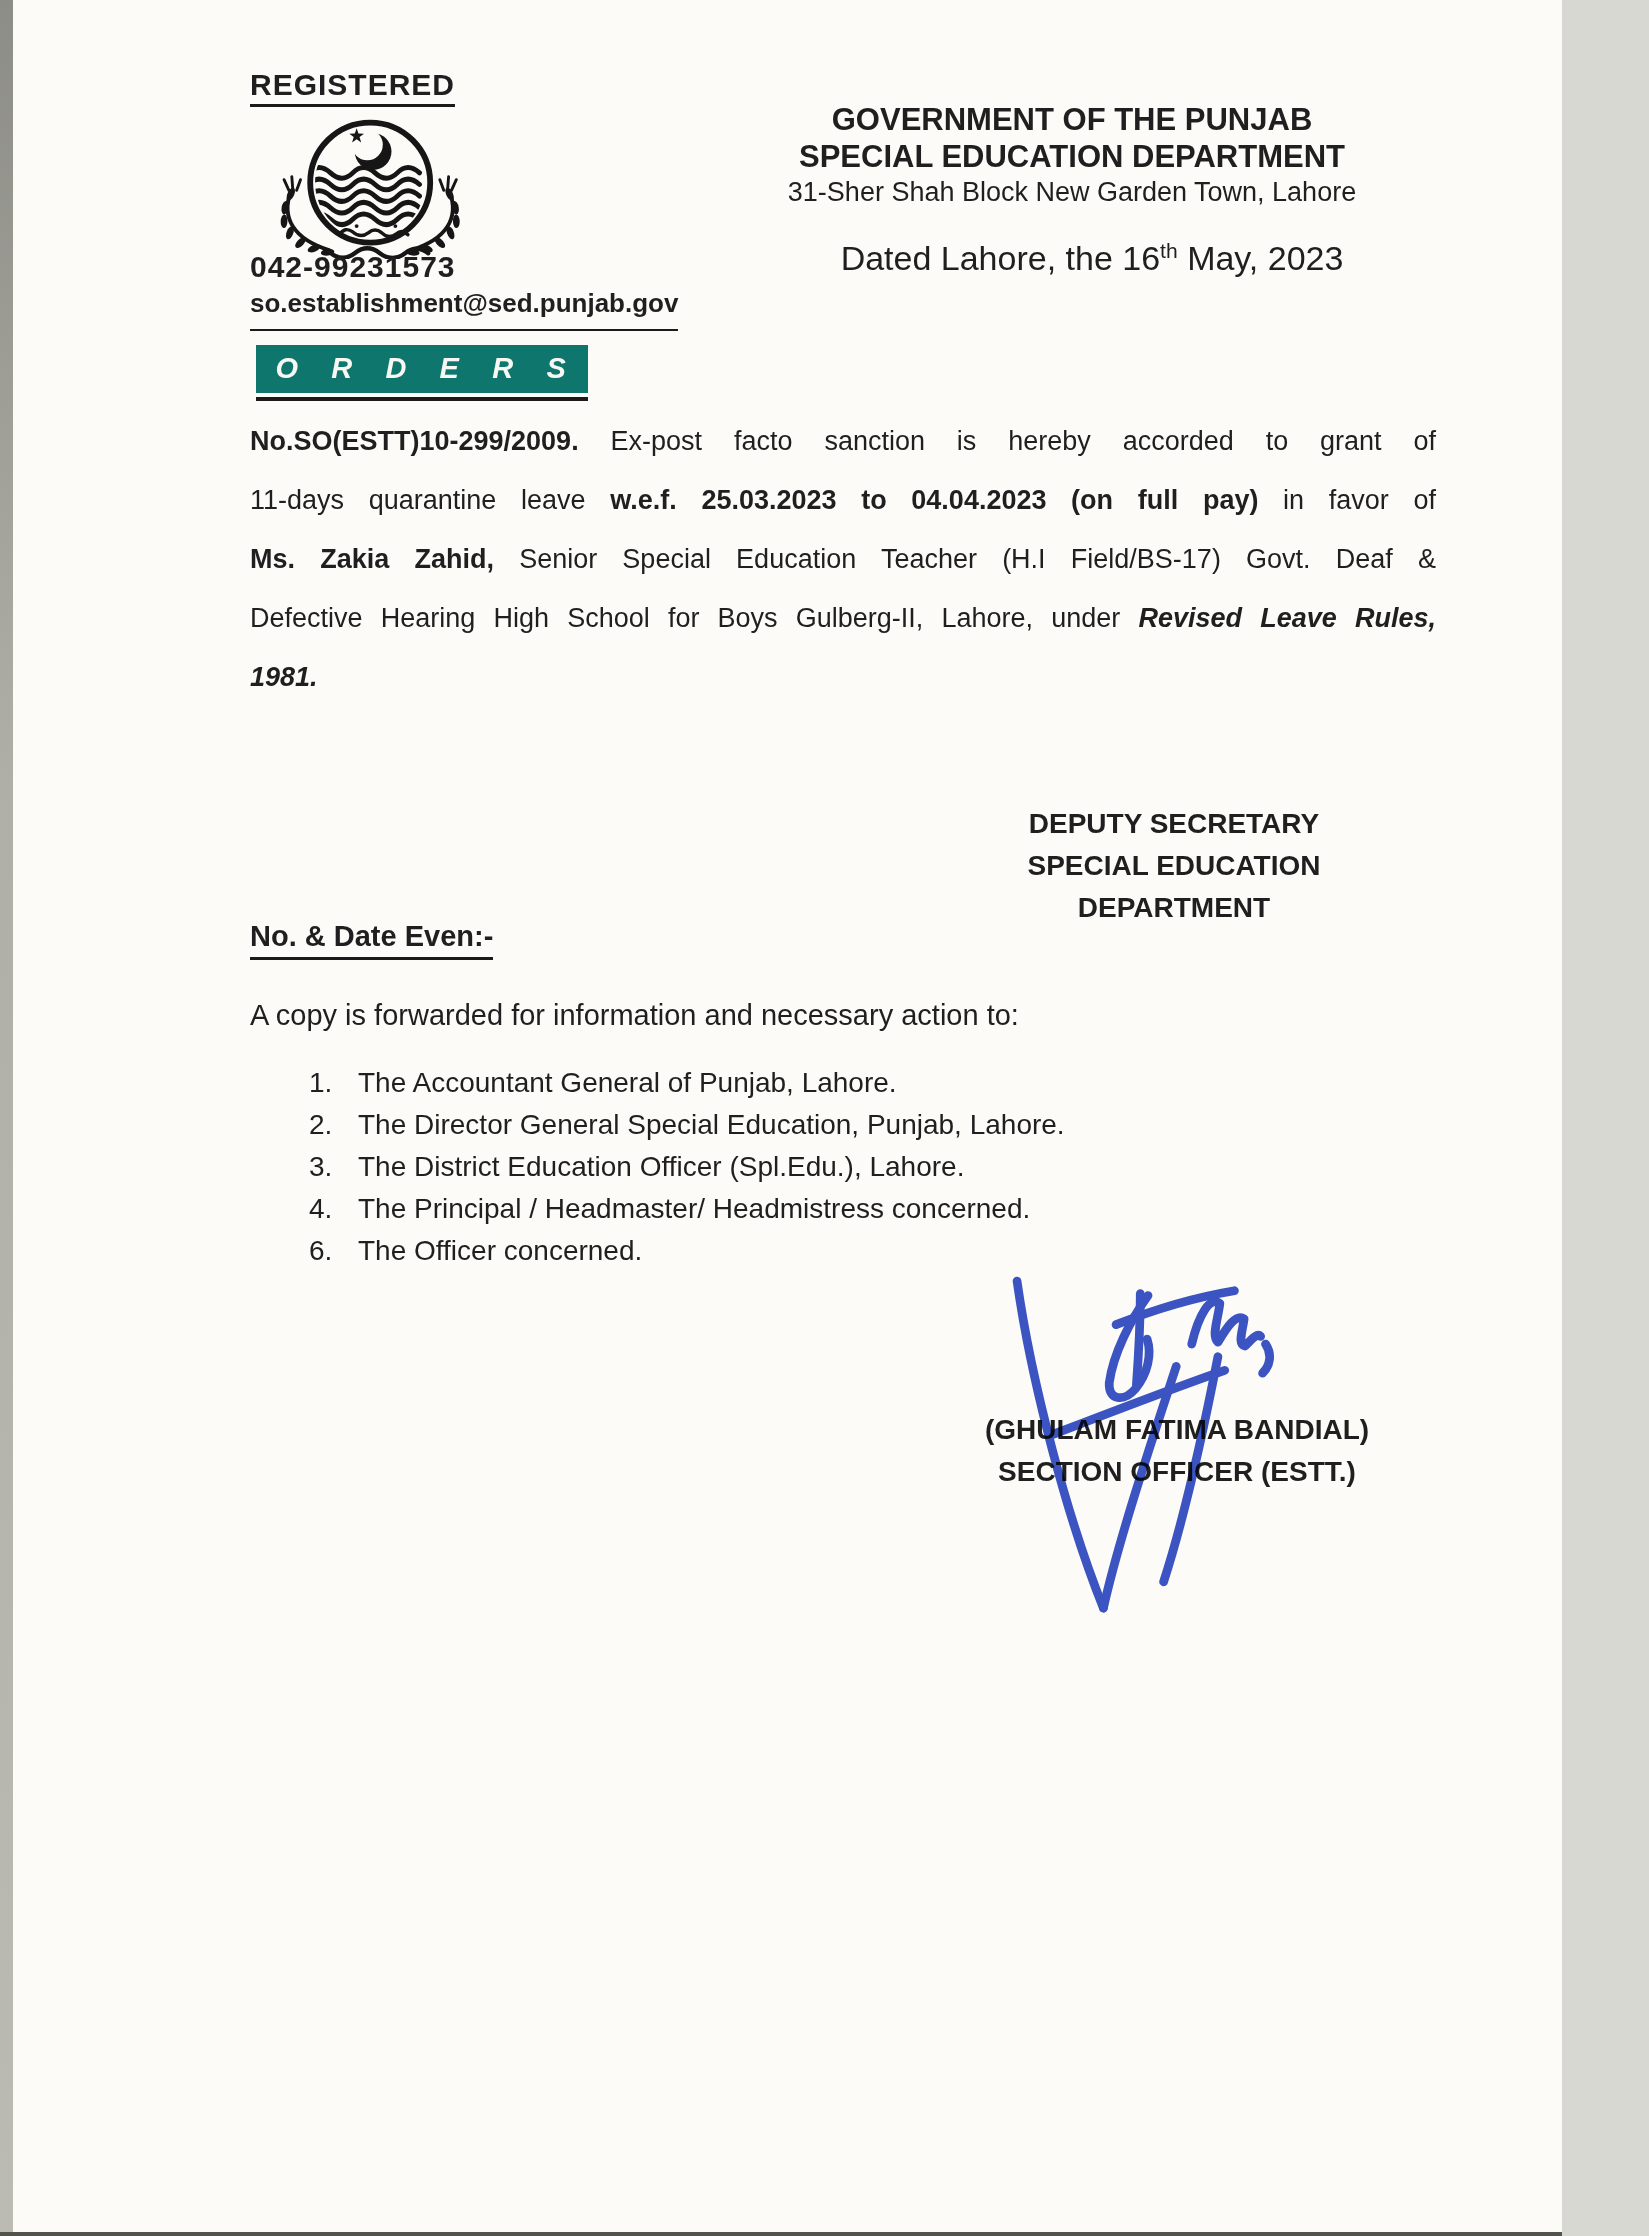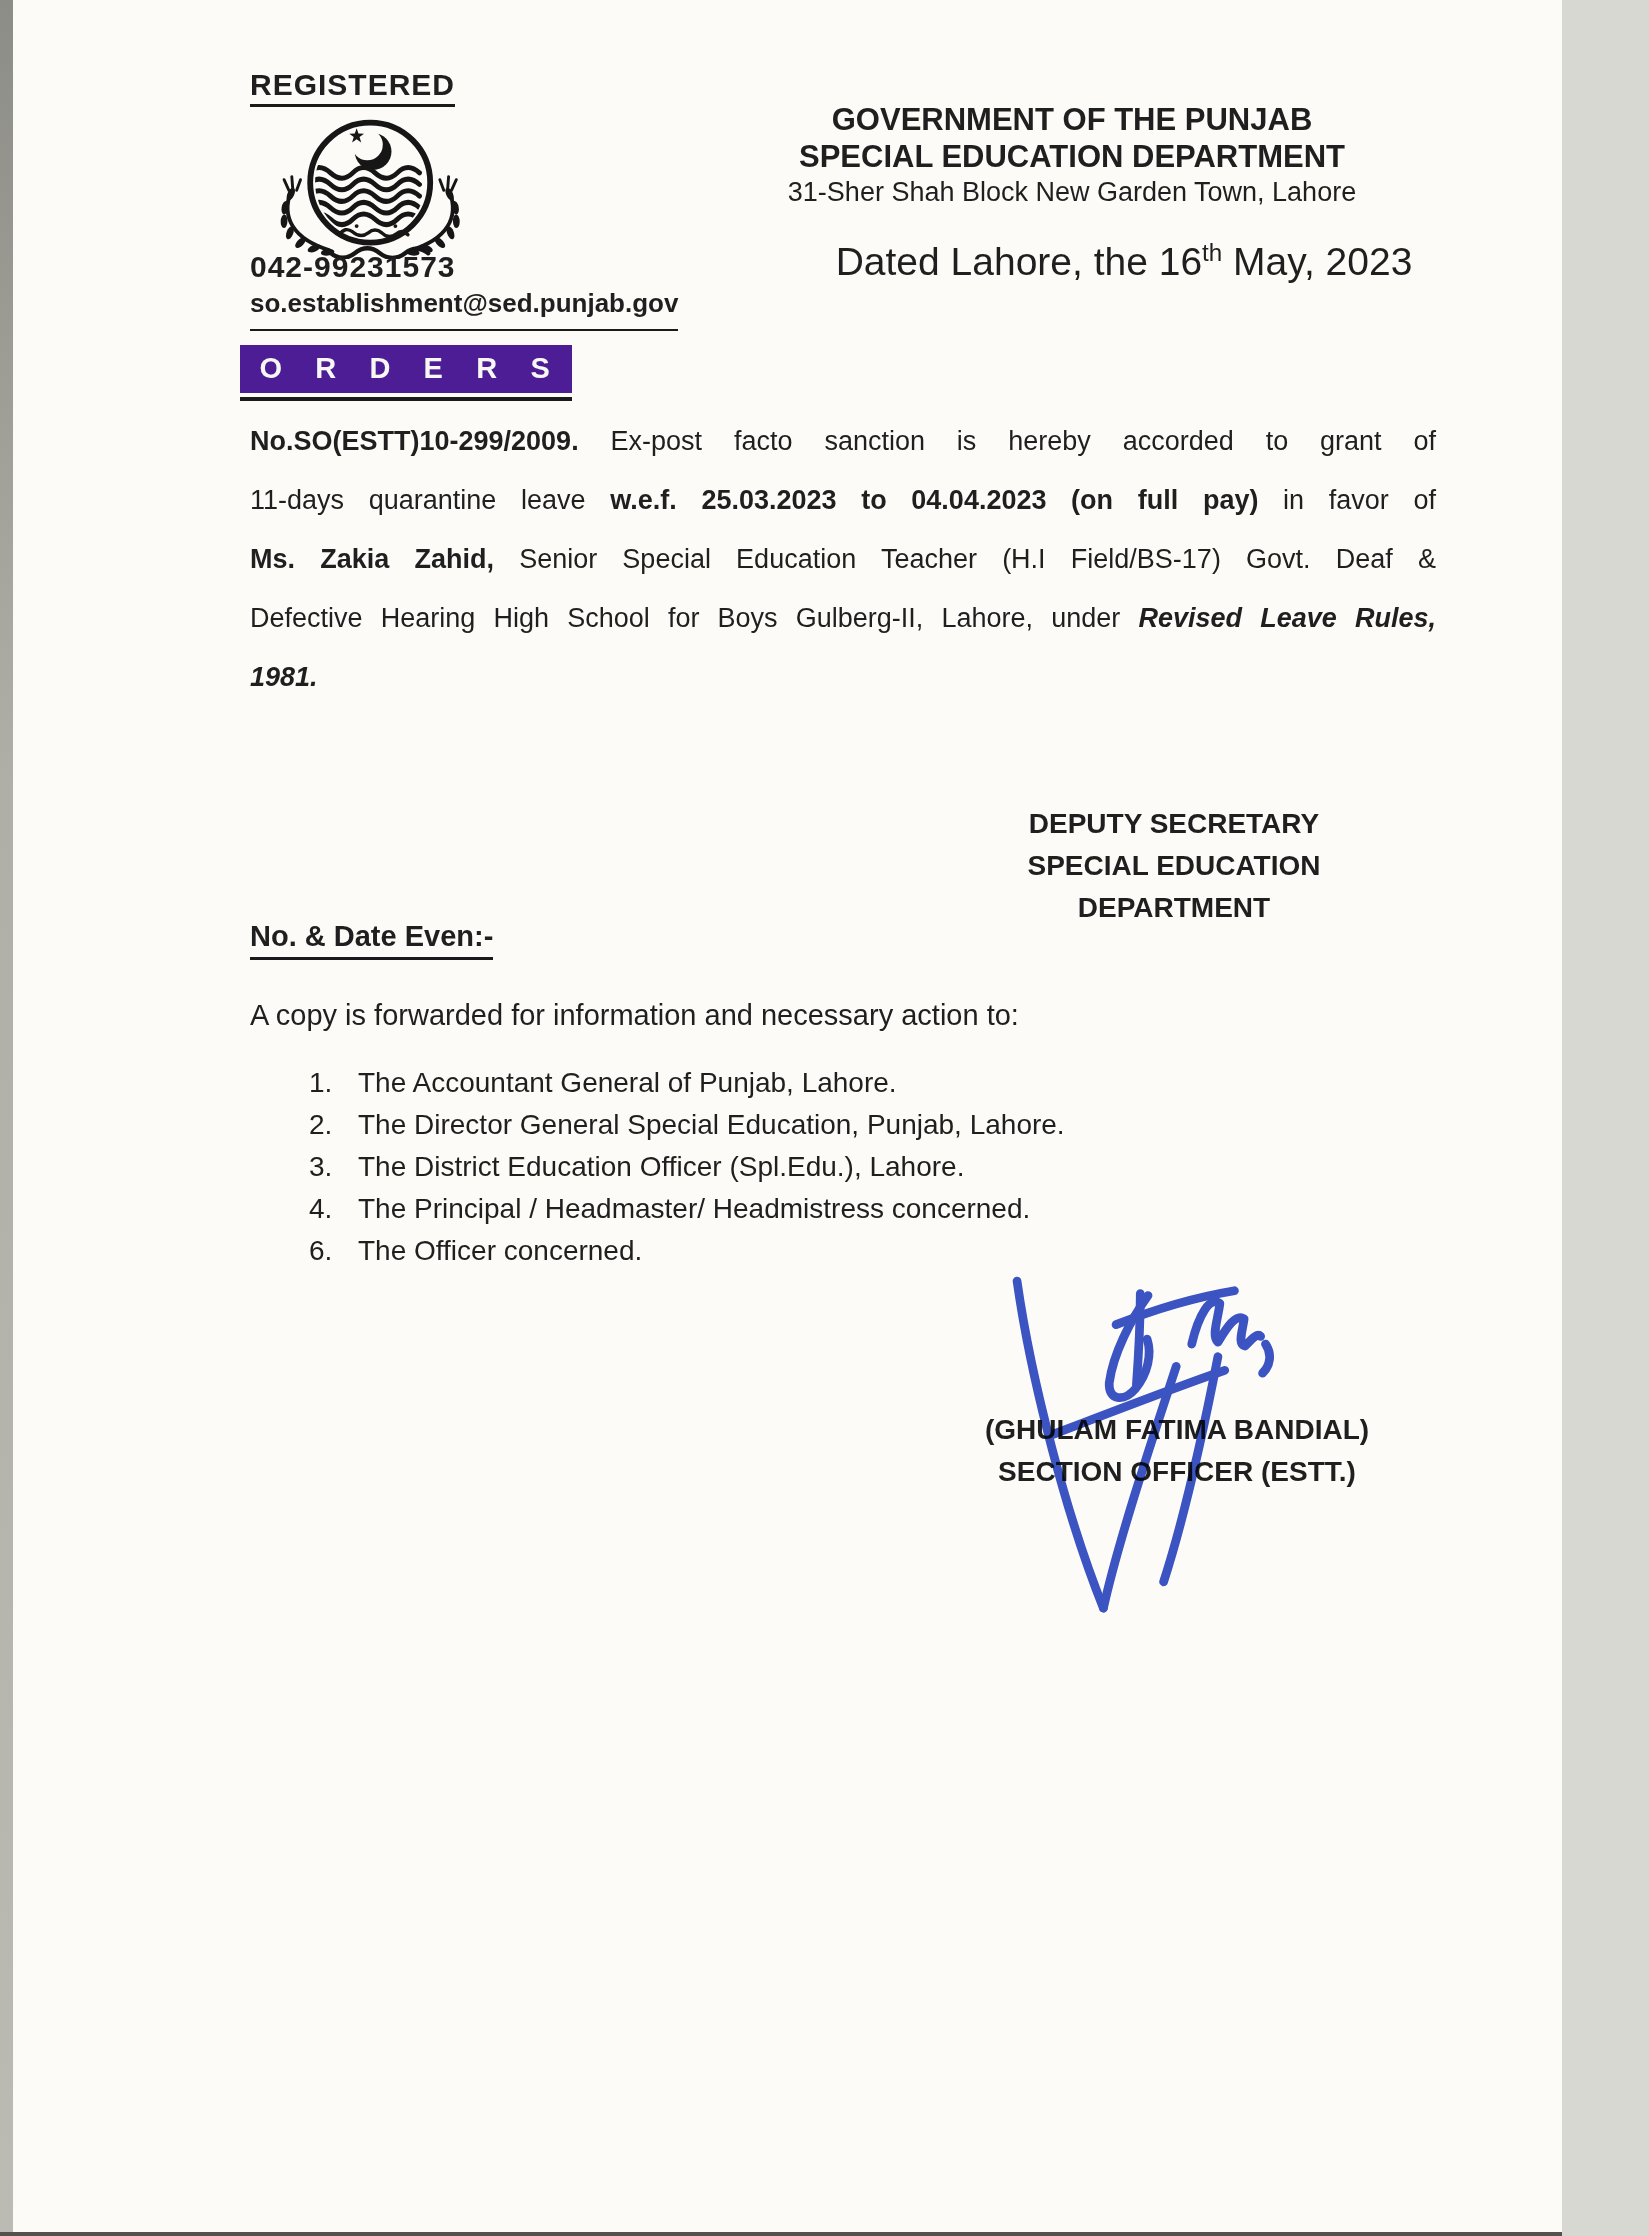--- a/index.html
+++ b/index.html
@@ -17,25 +17,25 @@
   .logo{position:absolute;left:279px;top:109px;}
 
   .phone{position:absolute;left:250px;top:250px;font-size:30px;font-weight:bold;letter-spacing:1px;}
   .email{position:absolute;left:250px;top:288px;font-size:26px;font-weight:bold;
          border-bottom:2.9px solid #1a1a1a;padding-bottom:10px;}
 
   .dept{position:absolute;left:771px;top:101px;width:602px;text-align:center;}
   .dept-l1,.dept-l2{font-size:31px;font-weight:bold;line-height:37px;}
   .dept-addr{font-size:27px;line-height:35px;}
 
-  .dateline{position:absolute;left:828px;top:239px;width:592px;text-align:center;font-size:39px;}
+  .dateline{position:absolute;left:796px;top:239px;width:592px;text-align:center;font-size:34px;}
   .dateline sup{font-size:0.62em;}
 
-  .orders-box{position:absolute;left:240px;top:345px;background:#4c1d95;color:#f7f7f3;
-              font-size:29px;font-weight:bold;letter-spacing:12.6px;
+  .orders-box{position:absolute;left:256px;top:345px;background:#0f766e;color:#f7f7f3;
+              font-size:29px;font-weight:bold;font-style:italic;letter-spacing:12.6px;
               padding:6.8px 9.7px 8.7px 19.4px;}
   .orders-box::after{content:"";position:absolute;left:0;right:0;bottom:-7.8px;height:3.9px;background:#1a1a1a;}
 
   .body-block{position:absolute;left:250px;top:412px;width:1186px;font-size:27px;}
   .oline{line-height:59px;height:59px;}
   .jl{text-align:justify;text-justify:inter-word;text-align-last:justify;-moz-text-align-last:justify;}
   .b{font-weight:bold;}
   .bi{font-weight:bold;font-style:italic;}
 
   .sig-top{position:absolute;left:970px;top:803px;width:408px;text-align:center;

